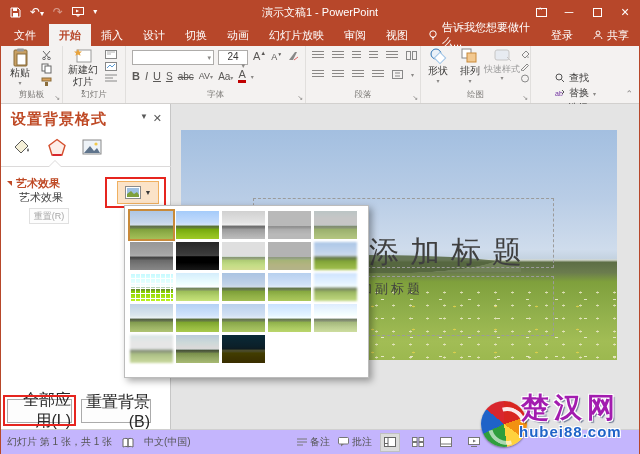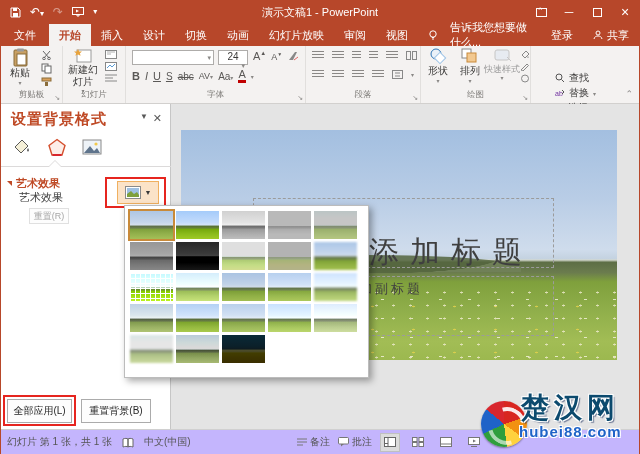--- a/index.html
+++ b/index.html
@@ -21,21 +21,21 @@
   .restore-glyph { width:9px; height:9px; border:1px solid #fff; position:relative; }
   .ribbonopt-glyph { width:11px; height:9px; border:1px solid #fff; position:relative; }
   .ribbonopt-glyph::after { content:"^"; position:absolute; left:2px; top:-3px; font-size:7px; }
 
   
   .tabrow { position:absolute; top:24px; left:0; width:100%; height:22px; background:#b7472a;
     display:flex; align-items:stretch; color:#fff; font-size:11px; }
   .tab { padding:0 10px; display:flex; align-items:center; white-space:nowrap; }
   .tab.file { padding:0 13px; }
   .tab.active { background:#f4f2f1; color:#b7472a; font-weight:bold; }
-  .tellme { display:flex; align-items:center; gap:12px; padding:0 10px; }
+  .tellme { display:flex; align-items:center; gap:4px; padding:0 10px; }
   .tab-right { margin-left:auto; display:flex; align-items:center; }
   .bulb { width:10px; height:10px; }
 
   
   .ribbon { position:absolute; top:46px; left:0; width:100%; height:58px; background:#f4f2f1;
     border-bottom:1px solid #d2d0ce; font-size:10px; color:#444; }
   .rgroup { position:absolute; top:0; height:57px; border-right:1px solid #e1dfdd; }
   .rlabel { position:absolute; bottom:2px; left:0; right:0; text-align:center; font-size:8.5px; color:#7d7b78; }
   .launcher { position:absolute; bottom:1px; right:2px; font-size:7px; color:#8a8886; }
   .bigbtn { position:absolute; top:2px; display:flex; flex-direction:column; align-items:center; width:34px; text-align:center; }
@@ -63,21 +63,21 @@
   .pane-divider { position:absolute; top:62px; left:0; width:170px; border-top:1px solid #dcdada; }
   .pane-caret { position:absolute; top:57px; left:48px; width:0; height:0; border-left:6px solid transparent; border-right:6px solid transparent; border-bottom:6px solid #fff; filter:drop-shadow(0 -1px 0 #dcdada); }
   .section-head { position:absolute; top:72px; left:6px; font-size:11px; font-weight:bold; color:#bf4a26; display:flex; gap:4px; align-items:center; }
   .tri-expanded { width:0; height:0; border-top:5px solid #bf4a26; border-left:5px solid transparent; }
   .effect-label { position:absolute; top:86px; left:18px; font-size:11px; color:#3b3b3b; }
   .effect-drop { position:absolute; top:77px; left:116px; width:42px; height:23px; background:#fbe3c8; border:1px solid #f0b060;
     display:flex; align-items:center; justify-content:center; gap:4px; }
   .effect-drop .arrow { font-size:7px; color:#3b3a39; }
   .reset-btn { position:absolute; top:104px; left:28px; width:40px; height:16px; background:#fdfdfd; border:1px solid #e0e0e0;
     font-size:9px; color:#a6a6a6; display:flex; align-items:center; justify-content:center; }
-  .pane-bottom-btn { position:absolute; height:24px; background:#fdfdfd; border:1px solid #ababab; font-size:10px; color:#262626;
+  .pane-bottom-btn { position:absolute; height:24px; background:#fdfdfd; border:1px solid #ababab; font-size:16px; color:#262626;
     display:flex; align-items:center; justify-content:center;text-align:right; }
   .btn-apply { top:295px; left:6px; width:65px; }
   .btn-resetbg { top:295px; left:80px; width:70px; }
 
   .red-annot { position:absolute; border:2px solid #e6251f; background:transparent; }
   .annot-drop { top:73px; left:104px; width:61px; height:31px; }
   .annot-apply { top:291px; left:2px; width:73px; height:31px; }
 
   
   .slide { position:absolute; left:180px; top:26px; width:436px; height:230px; background:#fff; overflow:hidden; }
@@ -120,21 +120,21 @@
   .viewbtn { width:20px; height:19px; display:flex; align-items:center; justify-content:center; }
   .viewbtn.pressed { background:#dcdcdc; border:1px solid #c0c0c0; }
   .sb-item { display:flex; align-items:center; gap:3px; }
 
   
   .watermark { position:absolute; right:0; bottom:0; width:158px; height:62px; z-index:9; }
   .globe { position:absolute; left:0; bottom:6px; width:46px; height:46px; border-radius:50%;
     background:conic-gradient(#d82620 0 20%,#f29111 20% 35%,#ffd23d 35% 48%,#2f9e3c 48% 68%,#1f63c8 68% 86%,#d8262e 86% 100%); box-shadow:0 1px 2px rgba(0,0,0,.4); }
   .globe::after { content:""; position:absolute; left:7px; top:6px; width:30px; height:30px; border-radius:50%;
     border:4px solid rgba(255,255,255,.85); border-color:rgba(255,255,255,.9) transparent rgba(255,255,255,.6) transparent; transform:rotate(30deg); }
-  .wm-name { position:absolute; left:40px; top:-2px; font-size:28px; font-weight:bold; color:#0c4a6e; letter-spacing:5px; white-space:nowrap;
+  .wm-name { position:absolute; left:40px; top:-2px; font-size:28px; font-weight:bold; color:#a21caf; letter-spacing:5px; white-space:nowrap;
     text-shadow:-1px -1px 0 #fff,1px -1px 0 #fff,-1px 1px 0 #fff,1px 1px 0 #fff,2px 2px 1px rgba(20,40,90,.55); }
   .wm-url { position:absolute; left:38px; top:32px; font-size:15px; font-weight:bold; color:#1f63c8; letter-spacing:1px; white-space:nowrap;
     text-shadow:-1px -1px 0 #fff,1px -1px 0 #fff,-1px 1px 0 #fff,1px 1px 0 #fff; }
 
   svg { display:block; }
 </style>
 </head>
 <body>
 
 <div id="app">

